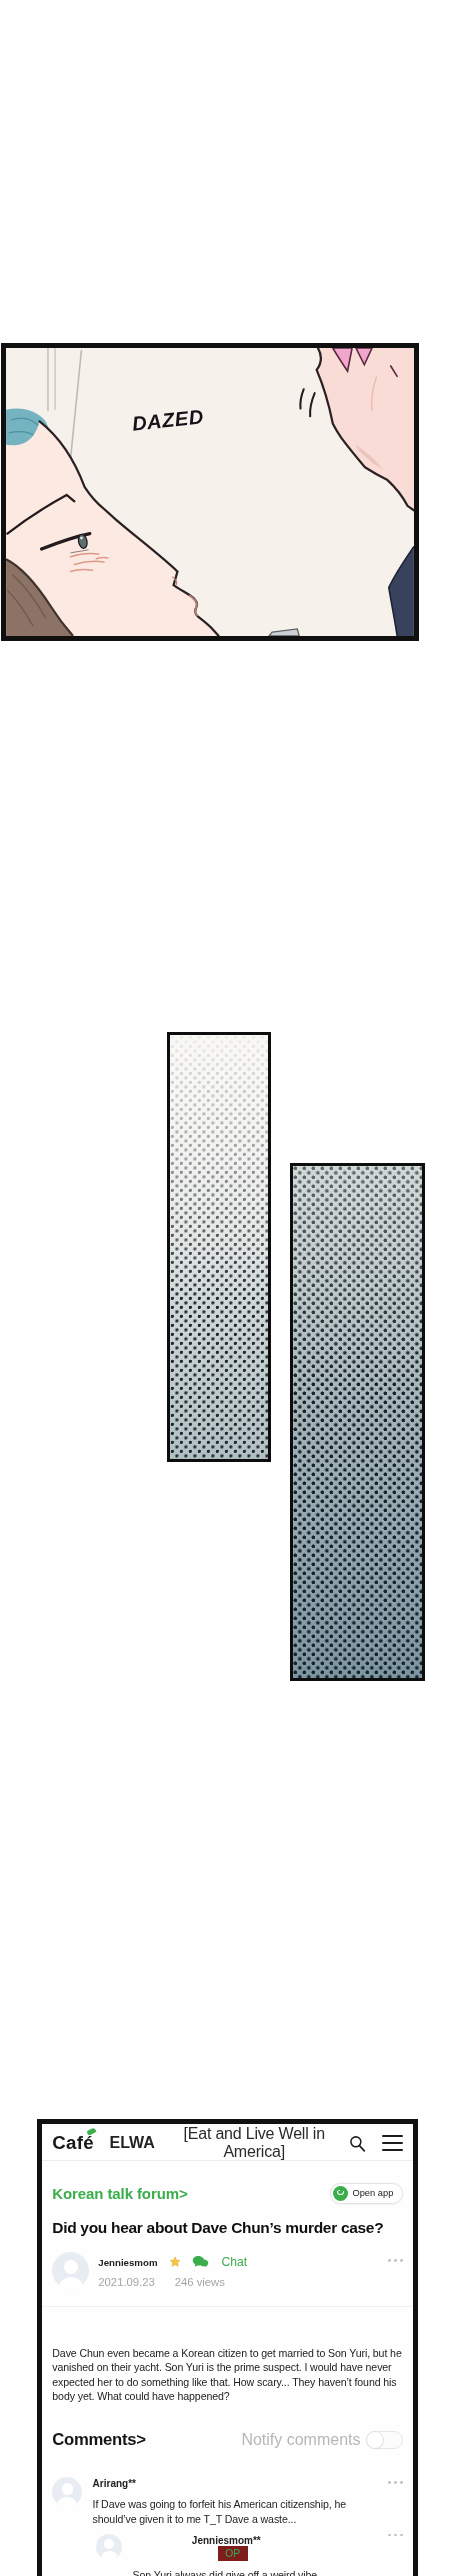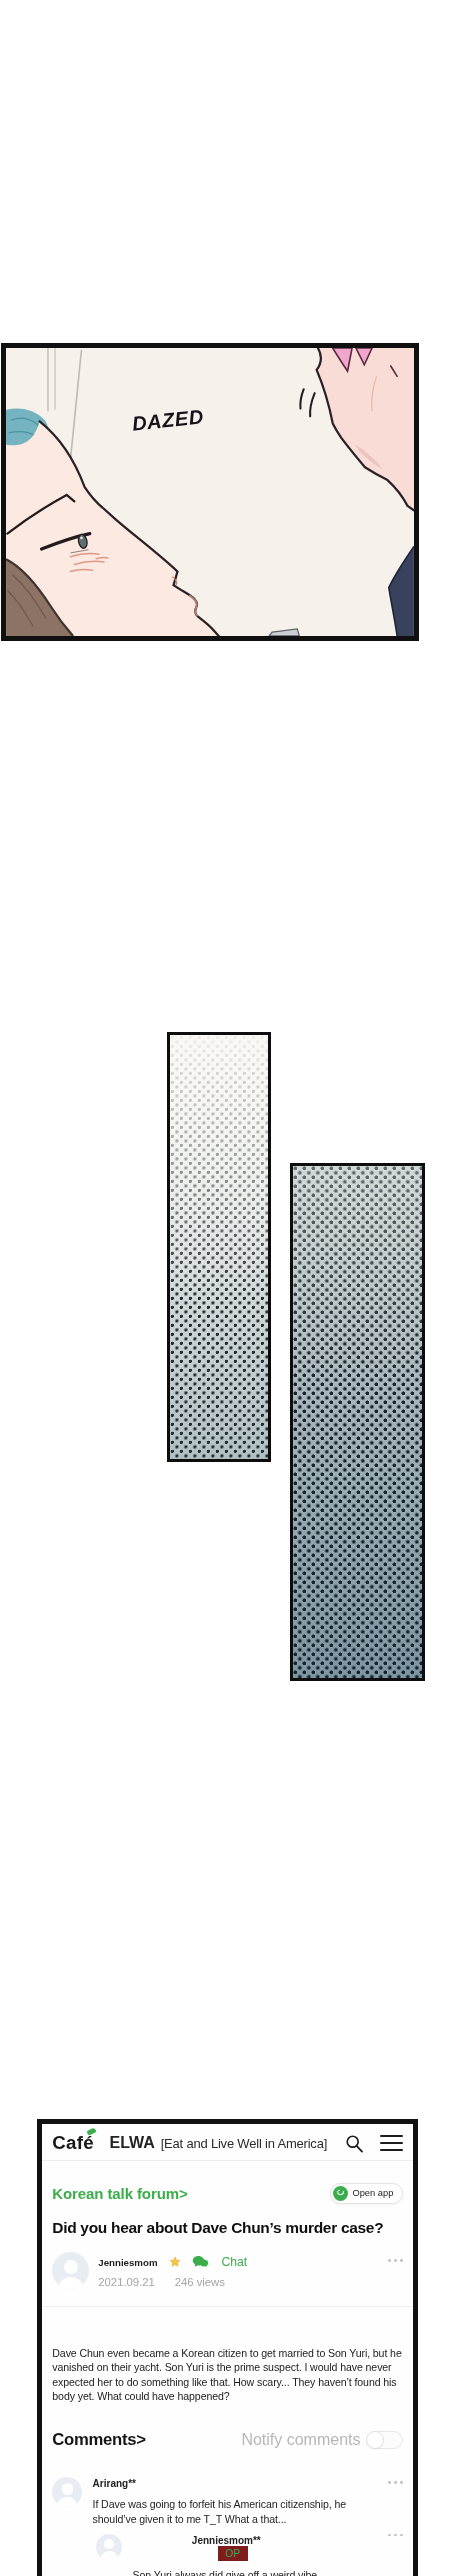--- a/index.html
+++ b/index.html
@@ -36,21 +36,21 @@
 
   
   .phone{position:absolute;left:37px;top:2119px;width:381px;height:461px;
          border:5.2px solid #111;border-bottom:none;background:#fefefe;box-sizing:border-box;}
   .screen{padding:0 10.3px;}
   .ph-header{display:flex;align-items:center;height:33px;margin-top:2.6px;}
   .logo{position:relative;font-size:18.7px;font-weight:800;letter-spacing:0.3px;color:#181818;}
   .leaf{position:absolute;right:-1.9px;top:-3.2px;width:9px;height:5.2px;background:#3bae4b;
         border-radius:4.5px 5.8px 1.3px 4.5px;transform:rotate(-26deg);}
   .elwa{font-size:16px;font-weight:700;color:#232323;margin-left:15.5px;}
-  .tagline{font-size:13px;color:#2b2b2b;margin-left:5.8px;letter-spacing:-0.2px;text-align:center;}
+  .tagline{font-size:16px;color:#2b2b2b;margin-left:5.8px;letter-spacing:-0.2px;text-align:center;}
   .search{margin-left:auto;width:20.6px;height:20.6px;}
   .burger{width:23px;height:15.5px;margin-left:15.5px;display:flex;flex-direction:column;justify-content:space-between;cursor:pointer;}
   .burger i{display:block;height:2.1px;background:#1c1c1c;border-radius:1.3px;}
   .hr1{height:1.3px;background:#ededed;margin:0 -10.3px;}
   .hr2{height:0.6px;background:#f1f1f1;margin:16.7px -10.3px 0;}
 
   .forum-row{display:flex;align-items:center;margin-top:22px;height:20.6px;}
   .forum-link{color:#3bae4b;font-size:15px;font-weight:600;letter-spacing:-0.1px;cursor:pointer;}
   .openapp{margin-left:auto;display:flex;align-items:center;gap:4px;border:0.6px solid #e4e4e4;
            border-radius:11px;padding:1.9px 8.4px 1.9px 2.6px;background:#fff;
@@ -209,21 +209,21 @@
             <svg width="12.2" height="12.2" viewBox="0 0 24 24">
               <path d="M12 2l2.9 6.2 6.6.8-4.9 4.6 1.3 6.6L12 16.9 6.1 20.2l1.3-6.6L2.5 9l6.6-.8z" fill="#f6c544" stroke="#e3ab35" stroke-width="1.2"></path>
             </svg>
             <svg width="17.4" height="15" viewBox="0 0 28 24">
               <path d="M10.5 1.5C5.3 1.5 1.2 4.8 1.2 8.9c0 2.5 1.5 4.7 3.9 6L4.3 19l4.3-2.3c.6.1 1.2.2 1.9.2 5.2 0 9.3-3.3 9.3-7.4S15.7 1.5 10.5 1.5z" fill="#3bae4b"></path>
               <path d="M19.5 6.5c4.1.4 7.3 3.1 7.3 6.3 0 2-1.2 3.8-3 4.9l.6 3-3.3-1.8c-.6.1-1.2.2-1.8.2-2.4 0-4.6-.9-6.1-2.3" fill="#3bae4b" stroke="#fff" stroke-width="1.4"></path>
             </svg>
             <span class="chat-lbl">Chat</span>
           </div>
           <div class="meta-row">
-            <span>2021.09.21</span>
+            <span>2021.09.23</span>
             <span class="views">246 views</span>
           </div>
         </div>
         <div class="dots">
             <i></i>
             <i></i>
             <i></i>
           </div>
       </div>
       <div class="hr2"></div>
@@ -235,21 +235,21 @@
         <span class="notify-lbl">Notify comments</span>
         <div class="switch">
             <div class="knob"></div>
           </div>
       </div>
 
       <div class="comment">
         <div class="avatar av46"></div>
         <div class="c-block">
           <div class="c-name">Arirang**</div>
-          <div class="c-text">If Dave was going to forfeit his American citizenship, he should’ve given it to me T_T What a that...</div>
+          <div class="c-text">If Dave was going to forfeit his American citizenship, he should’ve given it to me T_T Dave a waste...</div>
         </div>
         <div class="dots">
             <i></i>
             <i></i>
             <i></i>
           </div>
       </div>
 
       <div class="reply">
         <div class="avatar av40"></div>

